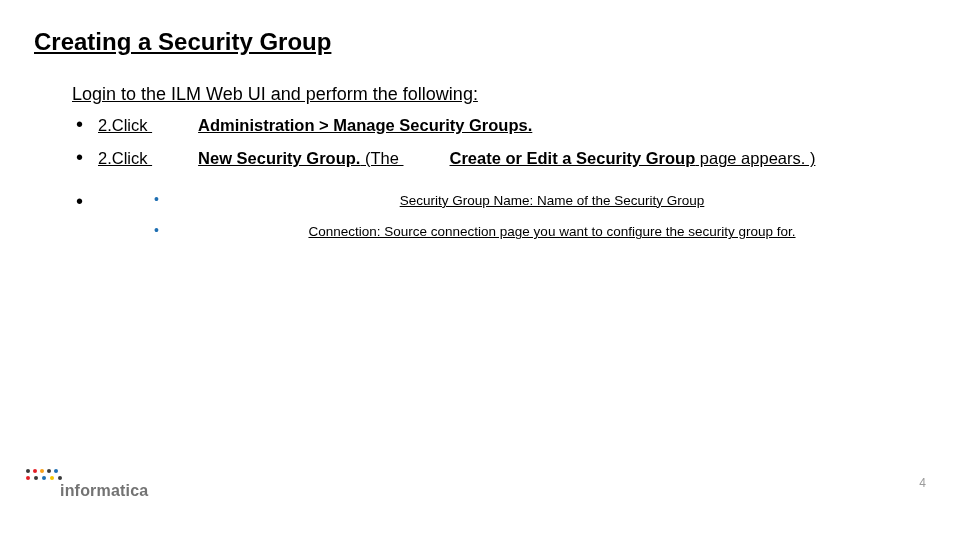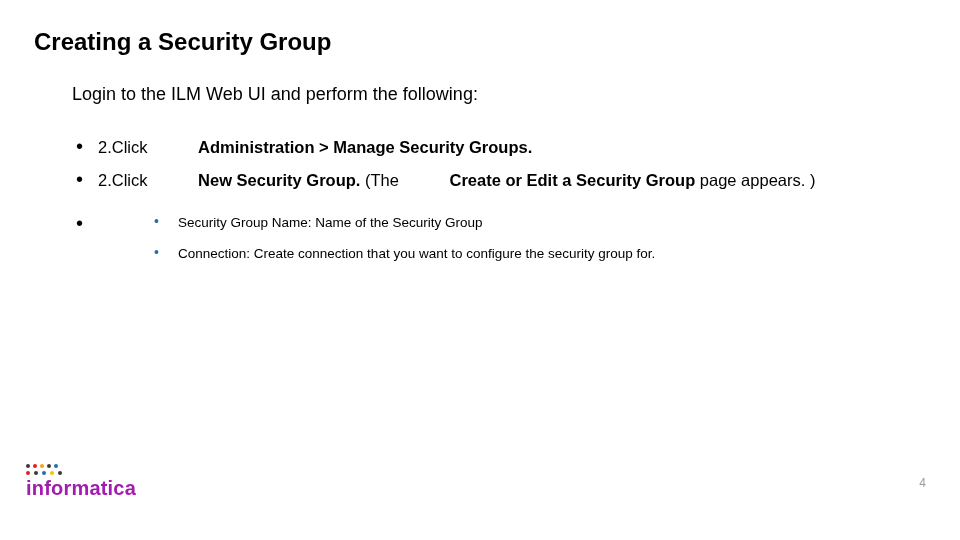--- a/index.html
+++ b/index.html
@@ -12,29 +12,30 @@
     color: #000;
     position: relative;
     overflow: hidden;
   }
   .slide {
     box-sizing: border-box;
     width: 960px;
     height: 516px;
     position: relative;
     padding: 28px 34px 0 34px;
+    text-decoration: underline;
   }
   .title {
     font-size: 24px;
     font-weight: 700;
     margin: 0 0 28px 0;
   }
   .intro {
     font-size: 18px;
-    margin: 0 0 32px 38px;
+    margin: 0 0 10px 38px;
   }
   ul.level1 {
     list-style: none;
     padding: 0;
     margin: 0 0 0 42px;
   }
   ul.level1 > li {
     position: relative;
     padding-left: 22px;
     font-size: 16.5px;
@@ -47,20 +48,21 @@
     left: 0;
     top: -4px;
     font-size: 20px;
     color: #000;
   }
   ul.level1 b { font-weight: 700; margin-left: 46px; }
   ul.level2 {
     list-style: none;
     padding: 0;
     margin: 22px 0 0 56px;
+    text-align: center;
   }
   ul.level2 > li {
     position: relative;
     padding-left: 24px;
     font-size: 13.5px;
     line-height: 1.3;
     margin-bottom: 14px;
   }
   ul.level2 > li::before {
     content: "•";
@@ -85,24 +87,25 @@
   .dots {
     display: flex;
     gap: 3px;
     margin-bottom: 1px;
   }
   .dots2 { display: flex; gap: 4px; margin-top: 3px; }
   .dot { width: 4px; height: 4px; border-radius: 50%; display: inline-block; }
   .wordmark {
     font-family: Arial, Helvetica, sans-serif;
     font-weight: 700;
-    font-size: 20px;
+    font-size: 16px;
     letter-spacing: 0.2px;
-    color: #a21caf;
+    color: #737373;
     margin-top: 2px;
+    margin-left: 34px;
   }
 </style>
 </head>
 <body>
 
 <div class="slide">
 
   <h1 class="title">Creating a Security Group</h1>
 
   <p class="intro">Login to the ILM Web UI and perform the following:</p>
@@ -110,21 +113,21 @@
   <ul class="level1">
     <li>
       <span>2.Click </span><b>Administration &gt; Manage Security Groups.</b>
     </li>
     <li>
       <span>2.Click </span><b>New Security Group.</b><span> (The </span><b>Create or Edit a Security Group</b><span> page appears. )</span>
     </li>
     <li>
       <ul class="level2">
         <li>Security Group Name: Name of the Security Group</li>
-        <li>Connection: Create connection that you want to configure the security group for.</li>
+        <li>Connection: Source connection page you want to configure the security group for.</li>
       </ul>
     </li>
   </ul>
 
   <div class="pagenum">4</div>
 
   <div class="logo">
     <div class="dots">
       <span class="dot" style="background:#3a3a3a"></span>
       <span class="dot" style="background:#e41e26"></span>

